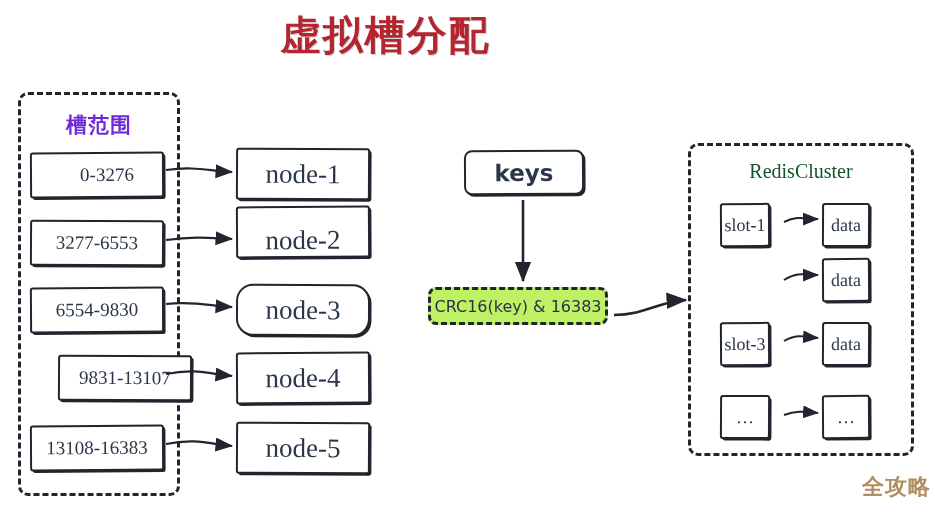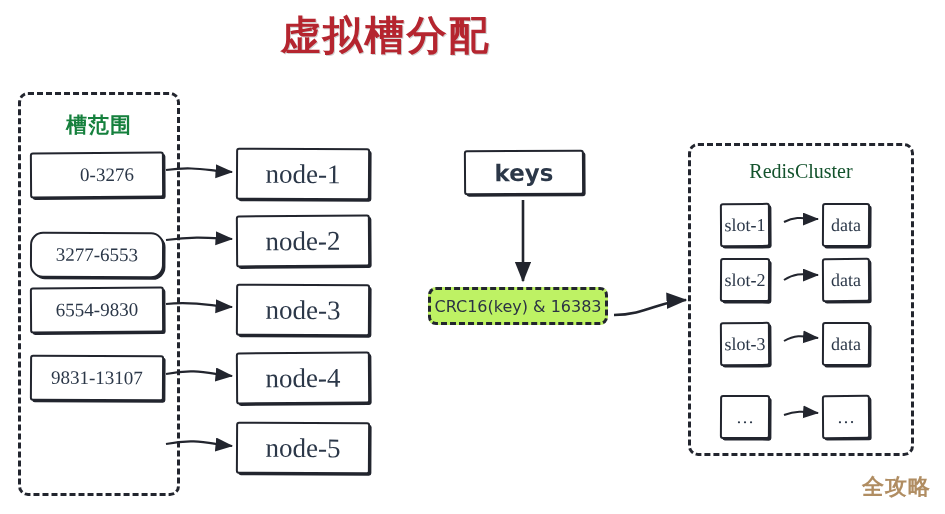--- a/index.html
+++ b/index.html
@@ -49,21 +49,21 @@
     left: 688px;
     top: 143px;
     width: 226px;
     height: 313px;
   }
   .panel-heading {
     position: absolute;
     left: 0;
     width: 100%;
     text-align: center;
-    color: #15803d;
+    color: #6d28d9;
   }
   #slot-range-heading {
     top: 16px;
     font-family: "DejaVu Sans", "Liberation Sans", sans-serif;
     font-weight: bold;
     font-size: 21px;
     letter-spacing: 1px;
   }
   #rediscluster-heading {
     top: 14px;
@@ -105,20 +105,21 @@
 
   #keys-box {
     left: 464px;
     top: 150px;
     width: 120px;
     height: 45px;
     font-family: "DejaVu Sans", "Liberation Sans", sans-serif;
     font-weight: bold;
     font-size: 23px;
     color: #2b3748;
+    border-radius: 8px;
   }
 
   #crc-box {
     position: absolute;
     left: 428px;
     top: 287px;
     width: 180px;
     height: 38px;
     box-sizing: border-box;
     border: 3px dashed #22252e;
@@ -175,37 +176,40 @@
 
   <div id="title">虚拟槽分配</div>
 
   <div id="slot-range-panel" class="dashed-panel">
     <div id="slot-range-heading" class="panel-heading">槽范围</div>
   </div>
 
   <div class="hbox slot-box skewA" style="top:152px;padding-left:20px;">
     <span>0-3276</span>
   </div>
-  <div class="hbox slot-box skewB" style="top:232px;border-radius:13px;">
+  <div class="hbox slot-box skewB" style="top:220px;">
     <span>3277-6553</span>
   </div>
   <div class="hbox slot-box skewA" style="top:287px;">
     <span>6554-9830</span>
   </div>
-  <div class="hbox slot-box skewB" style="top:355px;">
+  <div class="hbox slot-box skewB" style="top:355px;margin-left:28px;">
     <span>9831-13107</span>
+  </div>
+  <div class="hbox slot-box skewA" style="top:425px;">
+    <span>13108-16383</span>
   </div>
 
   <div class="hbox node-box skewB" style="top:148px;">
     <span>node-1</span>
   </div>
-  <div class="hbox node-box skewA" style="top:215px;">
+  <div class="hbox node-box skewA" style="top:206px;align-items:flex-end;">
     <span>node-2</span>
   </div>
-  <div class="hbox node-box skewB" style="top:284px;">
+  <div class="hbox node-box skewB" style="top:284px;border-radius:17px;">
     <span>node-3</span>
   </div>
   <div class="hbox node-box skewA" style="top:352px;">
     <span>node-4</span>
   </div>
   <div class="hbox node-box skewB" style="top:422px;text-align:right;">
     <span>node-5</span>
   </div>
 
   <div id="keys-box" class="hbox skewA">
@@ -220,23 +224,20 @@
     <div id="rediscluster-heading" class="panel-heading">RedisCluster</div>
   </div>
 
   <div class="hbox cluster-slot skewA" style="left:720px; top:203px;">
     <span>slot-1</span>
   </div>
   <div class="hbox cluster-data skewB" style="left:822px; top:203px;">
     <span>data</span>
   </div>
 
-  <div class="hbox cluster-slot skewB" style="left:720px; top:258px;">
-    <span>slot-2</span>
-  </div>
   <div class="hbox cluster-data skewA" style="left:822px; top:258px;">
     <span>data</span>
   </div>
 
   <div class="hbox cluster-slot skewA" style="left:720px; top:322px;">
     <span>slot-3</span>
   </div>
   <div class="hbox cluster-data skewB" style="left:822px; top:322px;">
     <span>data</span>
   </div>

